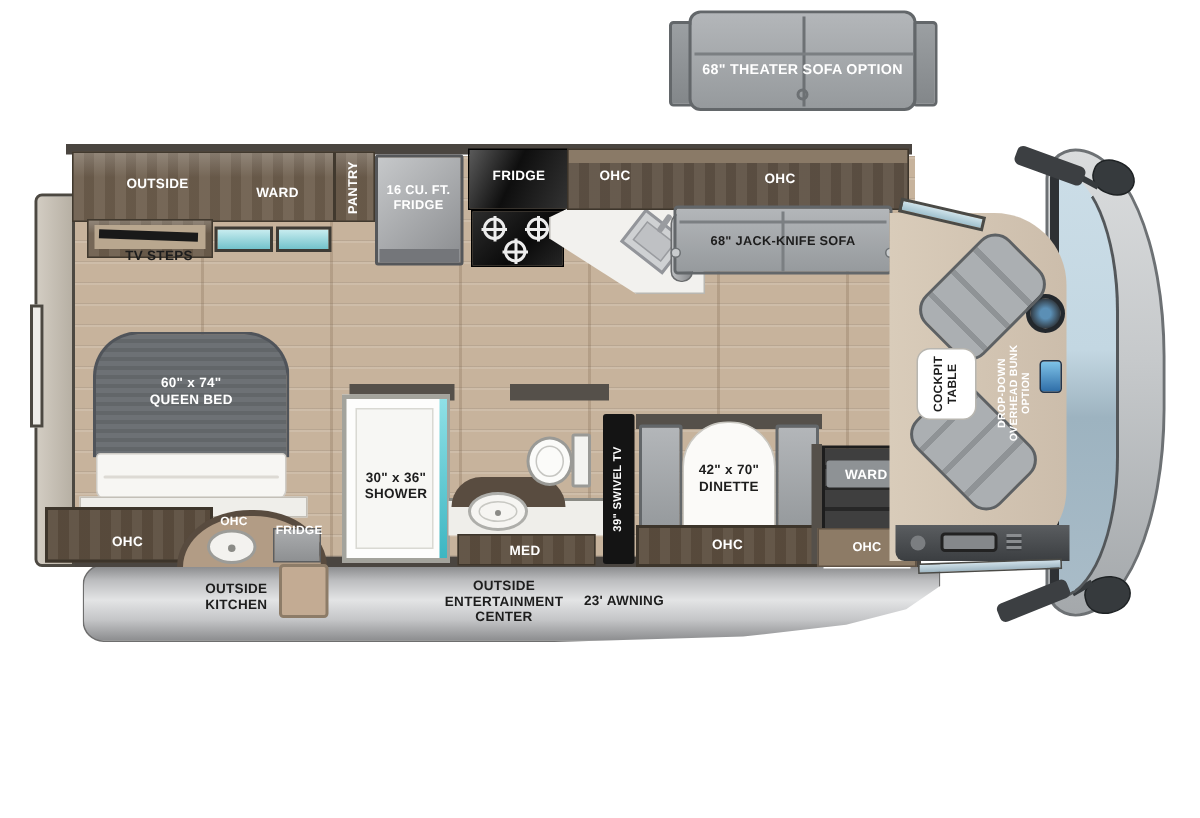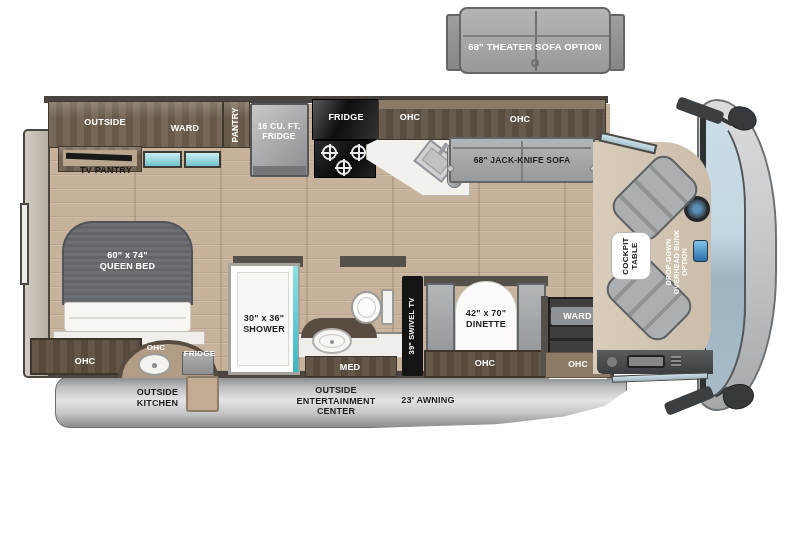--- a/index.html
+++ b/index.html
@@ -46,42 +46,42 @@
   <div class="label w" style="left:450px;top:41px;width:170px;font-size:9.5px">68" THEATER SOFA OPTION</div>
 
   <div class="abs" style="left:55px;top:376px;width:572px;height:52px;border-radius:14px 0 0 14px;border:1px solid #6e6e6e;
        background:linear-gradient(180deg,#87888a 0%,#bcbdbf 20%,#e3e4e5 46%,#c5c6c8 72%,#8c8d8f 100%);
        clip-path:polygon(0 0,100% 0,100% 28%,96% 58%,89% 78%,77% 93%,55% 100%,0 100%)"></div>
   <div class="label" style="left:110px;top:387px;width:95px">OUTSIDE
 KITCHEN</div>
   <div class="label" style="left:286px;top:385px;width:100px">OUTSIDE
 ENTERTAINMENT
 CENTER</div>
-  <div class="label" style="left:393px;top:395px;width:70px">23' AWNING</div>
+  <div class="label" style="left:381px;top:395px;width:70px">23' AWNING</div>
 
   <div class="abs floor" style="left:48px;top:104px;width:562px;height:270px"></div>
 
   <div class="abs" style="left:28px;top:371px;width:586px;height:7px;background:#4a4540"></div>
   <div class="abs" style="left:549px;top:371px;width:58px;height:8px;background:#fff"></div>
 
   <div class="abs" style="left:23px;top:129px;width:27px;height:249px;border:2px solid #4c4841;border-radius:5px 0 0 5px;background:linear-gradient(90deg,#d2ccc2,#b7b0a4)"></div>
   <div class="abs" style="left:20px;top:203px;width:9px;height:82px;background:#eeece8;border:2px solid #4c4841"></div>
 
   <div class="abs" style="left:44px;top:96px;width:564px;height:7px;background:#4a4540"></div>
 
   <div class="abs wood" style="left:48px;top:101px;width:202px;height:47px"></div>
   <div class="abs" style="left:222px;top:102px;width:2px;height:45px;background:#41392e"></div>
   <div class="label w" style="left:62px;top:117px;width:86px">OUTSIDE</div>
   <div class="label w" style="left:150px;top:123px;width:70px">WARD</div>
   <div class="vlabel w" style="left:213px;top:113px;width:46px;height:24px;font-size:8.5px">PANTRY</div>
 
   <div class="abs wood" style="left:58px;top:146px;width:84px;height:26px"></div>
   <div class="abs" style="left:63px;top:150px;width:74px;height:16px;background:#b9a78f"></div>
   <div class="abs" style="left:66px;top:154px;width:66px;height:6px;background:#191919;transform:rotate(2deg)"></div>
-  <div class="label" style="left:58px;top:165px;width:96px">TV PANTRY</div>
+  <div class="label" style="left:58px;top:165px;width:96px">TV STEPS</div>
 
   <div class="abs window" style="left:143px;top:151px;width:39px;height:17px"></div>
   <div class="abs window" style="left:184px;top:151px;width:37px;height:17px"></div>
 
   <div class="abs" style="left:250px;top:103px;width:59px;height:74px;border:2px solid #55575a;border-radius:2px;background:linear-gradient(135deg,#c6c8ca,#8b8d90)">
     <div class="abs" style="left:1px;top:61px;width:53px;height:9px;background:#74767a"></div>
   </div>
   <div class="label w" style="left:248px;top:121px;width:62px;font-size:8.5px">16 CU. FT.
 FRIDGE</div>
   <div class="abs" style="left:312px;top:99px;width:67px;height:41px;border:1px solid #000;background:linear-gradient(115deg,#5a5a5a,#0e0e0e 45%,#333)"></div>

